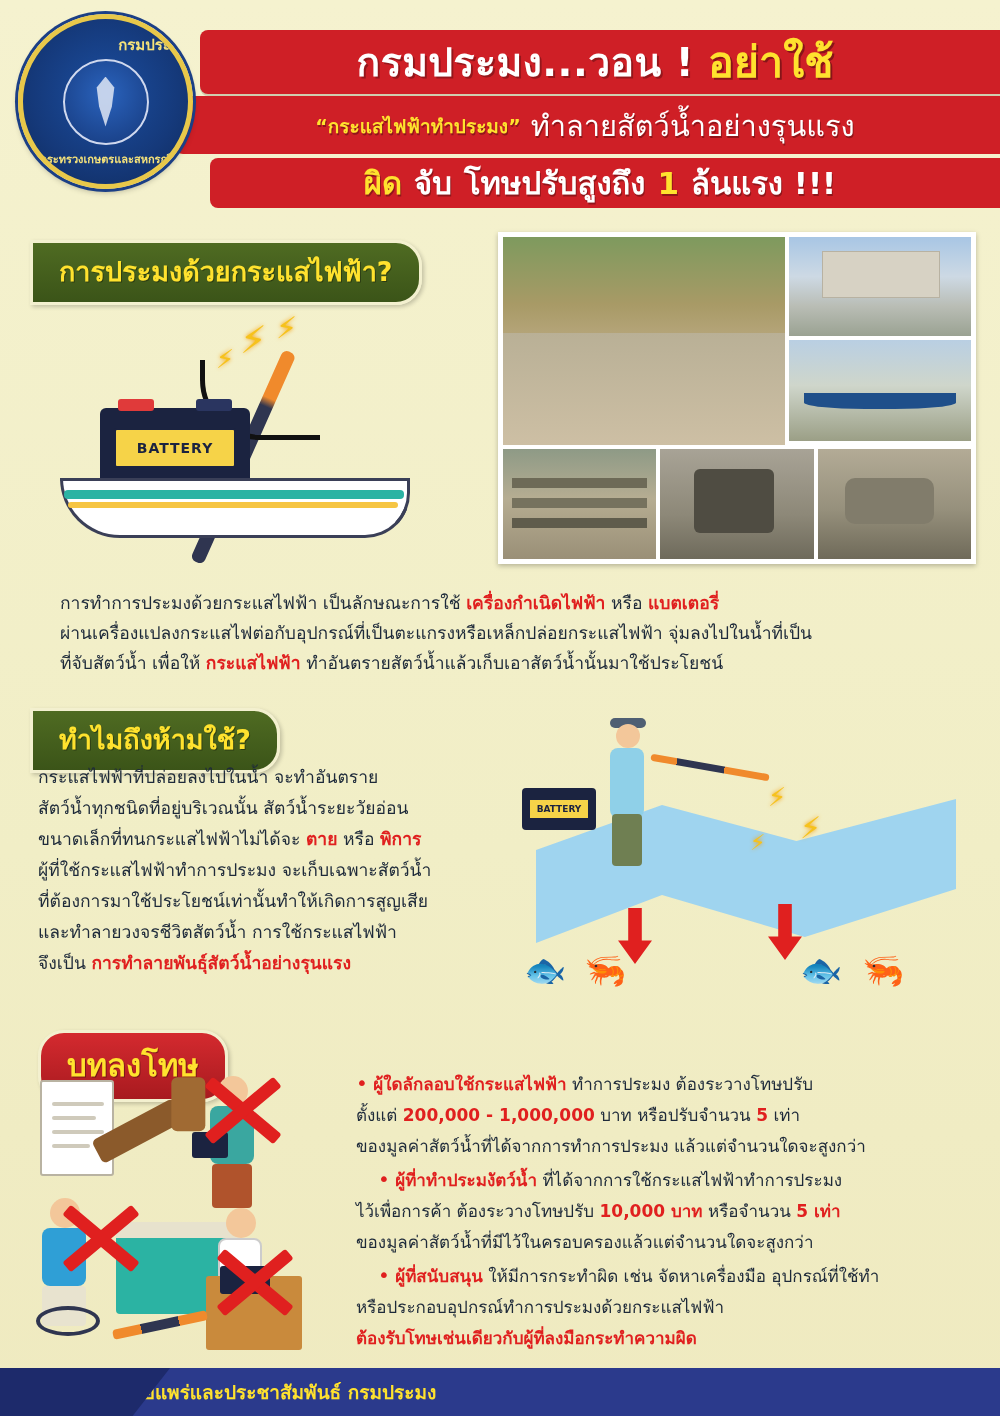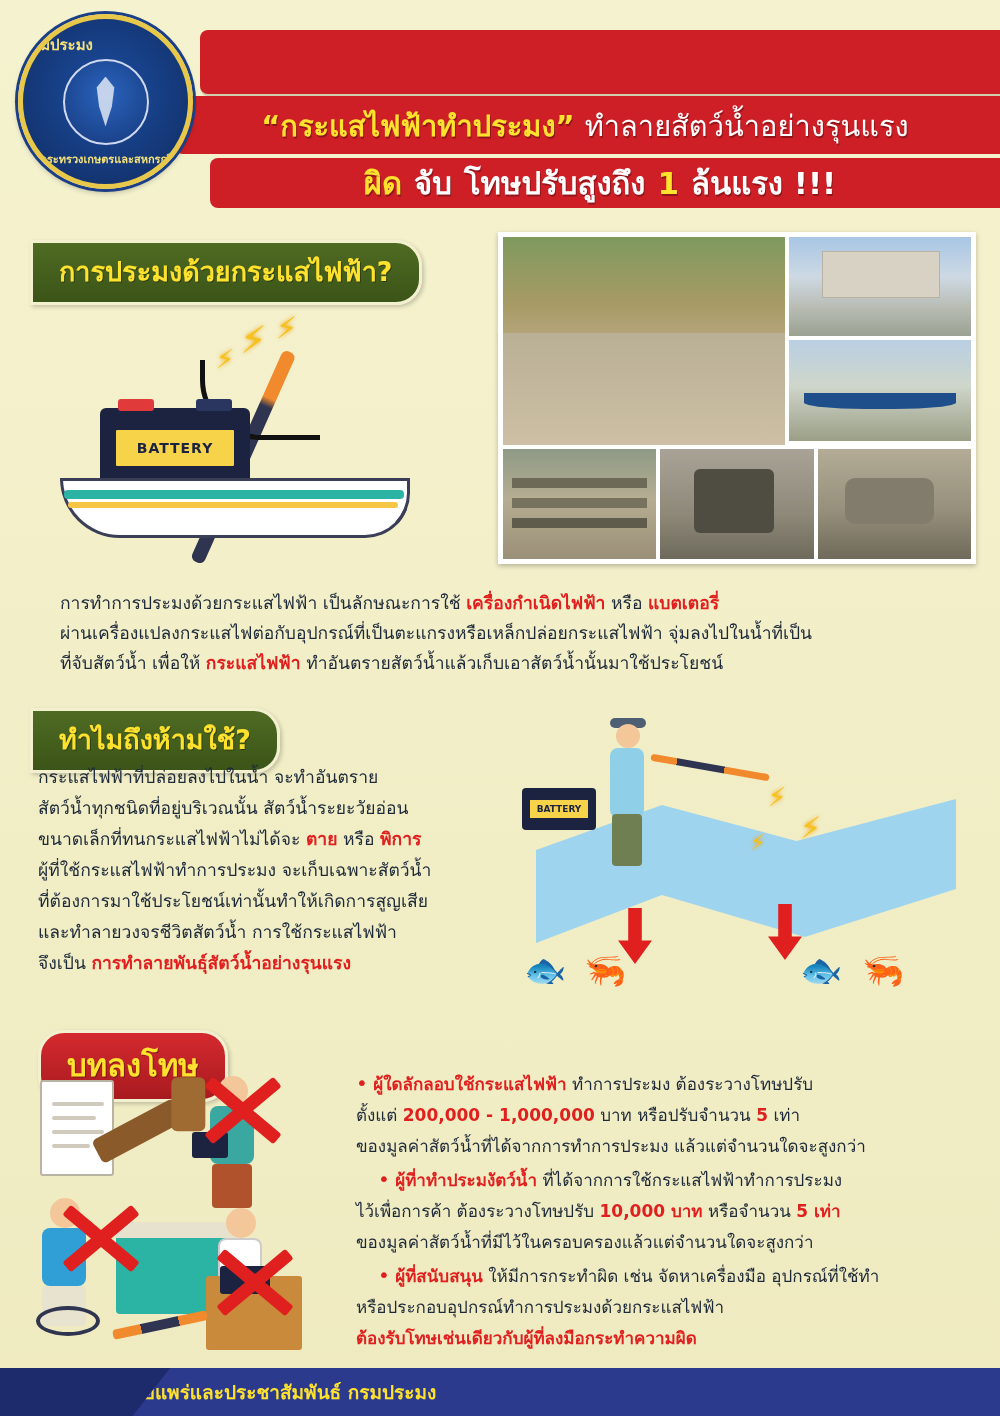--- a/index.html
+++ b/index.html
@@ -45,41 +45,41 @@
     text-shadow: 2px 2px 0 rgba(0,0,0,.28);
   }
   .hdr-t1 .y {
     color: #ffe22e; font-size: 43px; font-weight: bold;
     text-shadow: 2px 2px 0 rgba(0,0,0,.35);
   }
   .hdr-t2 {
     position: absolute; left: 175px; top: 100px; width: 820px; height: 52px;
     display: flex; align-items: center; justify-content: center; gap: 10px;
   }
-  .hdr-t2 .y { color: #ffe22e; font-size: 29px; font-weight: bold; text-shadow: 1px 2px 0 rgba(0,0,0,.3); }
+  .hdr-t2 .y { color: #ffe22e; font-size: 19px; font-weight: bold; text-shadow: 1px 2px 0 rgba(0,0,0,.3); }
   .hdr-t2 .w { color: #fff; font-size: 29px; font-weight: normal; text-shadow: 1px 2px 0 rgba(0,0,0,.3); }
   .hdr-t3 {
     position: absolute; left: 210px; top: 160px; width: 780px; height: 46px;
     display: flex; align-items: center; justify-content: center; gap: 12px;
   }
   .hdr-t3 .y { color: #ffe22e; font-size: 31px; font-weight: bold; text-shadow: 1px 2px 0 rgba(0,0,0,.3); }
   .hdr-t3 .w { color: #fff; font-size: 31px; font-weight: bold; text-shadow: 1px 2px 0 rgba(0,0,0,.3); }
 
   
   .logo {
     position: absolute; left: 18px; top: 14px; width: 175px; height: 175px;
     border-radius: 50%;
     background: radial-gradient(circle at 50% 45%, #1b4ea0 0%, #15397a 60%, #0f2a5c 100%);
     border: 5px solid #e8c84a;
     box-shadow: 0 0 0 3px #1b3f86, 0 3px 6px rgba(0,0,0,.3);
     display: flex; align-items: center; justify-content: center;
     overflow: hidden;
   }
   .logo .ring-text-top {
-    position: absolute; top: 14px; left: 0; width: 100%; text-align: left;
+    position: absolute; top: 14px; left: 0; width: 100%; text-align: right;
     color: #f5e27a; font-size: 15px; font-weight: bold;
   }
   .logo .ring-text-bot {
     position: absolute; bottom: 16px; left: 0; width: 100%; text-align: center;
     color: #f5e27a; font-size: 11px; font-weight: bold;
   }
   .logo .emblem {
     width: 86px; height: 86px; border-radius: 50%;
     background: radial-gradient(circle at 50% 40%, #2a63bd, #16397c);
     border: 2px solid #cfd8ee;
@@ -254,20 +254,24 @@
 </head>
 <body>
 
 <div class="page">
 
   <div class="header">
     <div class="hdr-band1"></div>
     <div class="hdr-band2"></div>
     <div class="hdr-band3"></div>
 
+    <div class="hdr-t1">
+      <span class="w">กรมประมง...วอน !</span>
+      <span class="y">อย่าใช้</span>
+    </div>
     <div class="hdr-t2">
       <span class="y">“กระแสไฟฟ้าทำประมง”</span>
       <span class="w">ทำลายสัตว์น้ำอย่างรุนแรง</span>
     </div>
     <div class="hdr-t3">
       <span class="y">ผิด</span>
       <span class="w">จับ</span>
       <span class="w">โทษปรับสูงถึง</span>
       <span class="y">1</span>
       <span class="w">ล้นแรง !!!</span>

